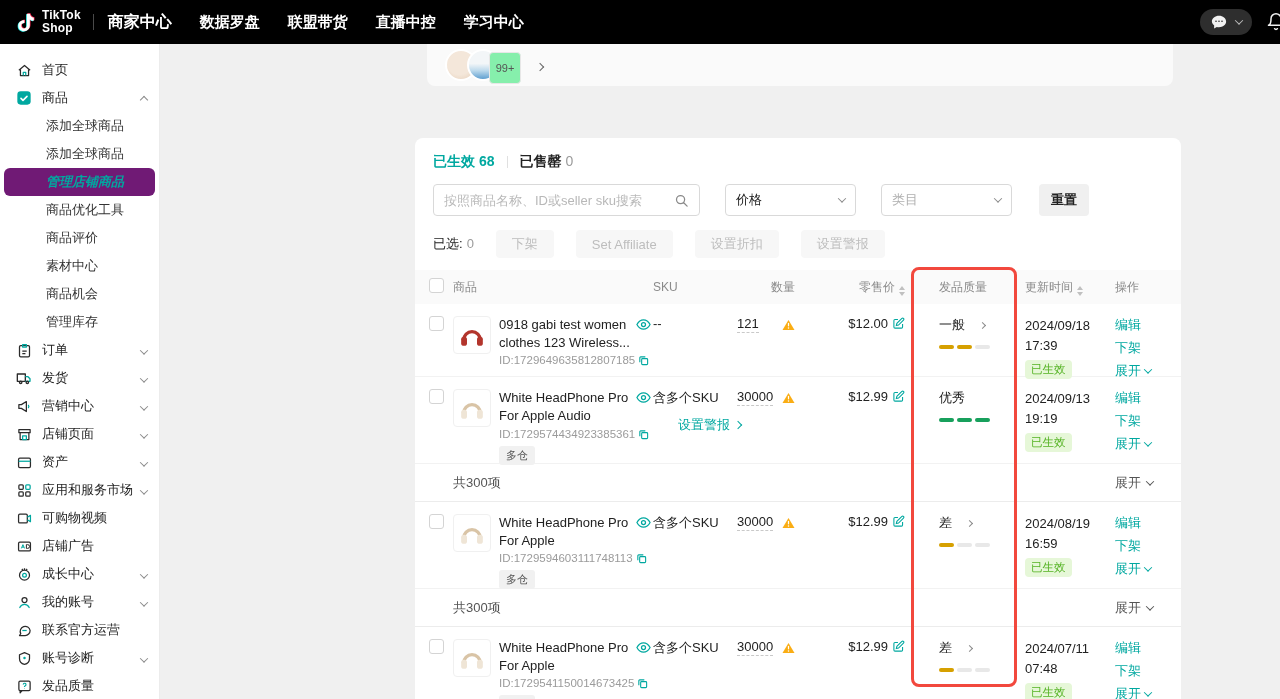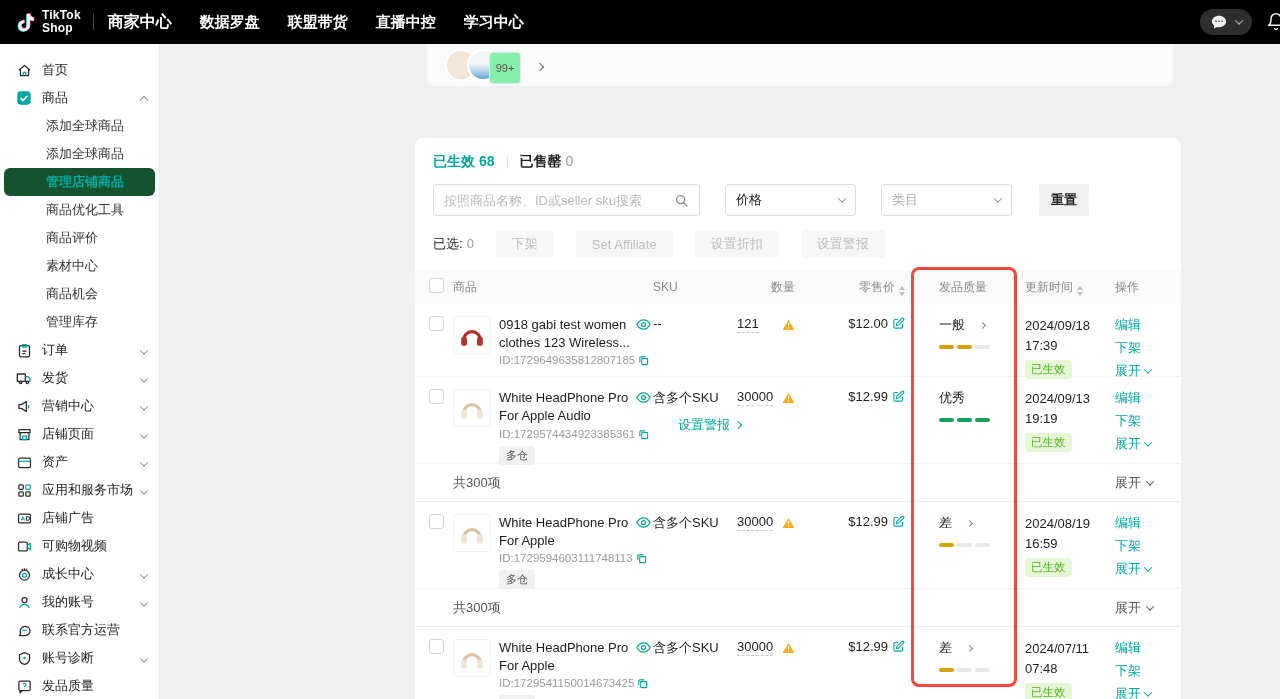--- a/index.html
+++ b/index.html
@@ -22,21 +22,21 @@
   .pill { background:#2e2e2e; border-radius:15px; height:26px; padding:0 10px; display:flex; align-items:center; gap:8px; color:#bbb; }
   .bell { margin-right:-20px; }
 
   
   .sidebar { position:absolute; left:0; top:44px; width:160px; bottom:0; background:#fff; border-right:1px solid #ececec; z-index:10; padding-top:12px; overflow:hidden; }
   .side-item { height:28px; display:flex; align-items:center; padding:0 12px 0 16px; font-size:13px; color:#1f1f1f; cursor:pointer; }
   .side-item .si-icon { width:16px; height:16px; margin-right:10px; display:flex; align-items:center; justify-content:center; color:#2b2b2b; flex:none; }
   .side-item .si-label { flex:1; white-space:nowrap; overflow:hidden; }
   .side-item .si-chev { color:#8a8a8a; margin-left:4px; }
   .side-sub { height:28px; display:flex; align-items:center; padding-left:42px; font-size:13px; color:#333; cursor:pointer; margin:0 4px; border-radius:6px; white-space:nowrap; }
-  .side-sub.active { background:#14532d; color:#00a8a0; font-weight:600; }
+  .side-sub.active { background:#701a75; color:#00a8a0; font-weight:600;font-style:italic; }
 
   
   .main { position:absolute; left:160px; top:44px; right:0; bottom:0; background:#f0f0f0; }
 
   .banner-card { position:absolute; left:267px; top:0; width:746px; height:42px; background:#fafafa; border-radius:0 0 8px 8px; display:flex; align-items:center; padding-left:18px; }
   .avatar { width:32px; height:32px; border-radius:50%; border:2px solid #fff; flex:none; }
   .avatar.a1 { background:radial-gradient(circle at 45% 40%, #f4e7da 55%, #e4cdb6 100%); }
   .avatar.a2 { background:linear-gradient(180deg,#f3f6f8 45%,#bcd9ec 70%,#5f9fd0 100%); margin-left:-10px; }
   .avatar.badge { background:#86efac; border:1px solid #e7e7e7; margin-left:-10px; display:flex; align-items:center; justify-content:center; font-size:11px; color:#555; }
   .banner-chev { color:#666; margin-left:16px; }
@@ -264,36 +264,36 @@
             <rect x="14" y="3" width="7" height="7" rx="1.5" stroke="#00a8a0"></rect>
             <rect x="3" y="14" width="7" height="7" rx="1.5"></rect>
             <rect x="14" y="14" width="7" height="7" rx="1.5"></rect>
           </svg>
         </span>
       <span class="si-label">应用和服务市场</span>
       <span class="si-chev"><i class="chev down"></i></span>
     </div>
     <div class="side-item">
       <span class="si-icon">
+          <svg width="15" height="15" viewBox="0 0 24 24" fill="none" stroke="currentColor" stroke-width="2" stroke-linejoin="round">
+            <rect x="2.5" y="5" width="14" height="14" rx="2"></rect>
+            <path d="M16.5 10l5-3v10l-5-3" stroke="#00a8a0"></path>
+          </svg>
+        </span>
+      <span class="si-label">可购物视频</span>
+    </div>
+    <div class="side-item">
+      <span class="si-icon">
           <svg width="15" height="15" viewBox="0 0 24 24" fill="none" stroke="currentColor" stroke-width="2">
             <rect x="2.5" y="5" width="19" height="14" rx="2"></rect>
             <path d="M7 15l2.5-6 2.5 6M8 13h3" stroke="#00a8a0" stroke-width="1.6"></path>
             <path d="M15 9v6h2a3 3 0 0 0 0-6h-2z" stroke-width="1.6"></path>
           </svg>
         </span>
       <span class="si-label">店铺广告</span>
-    </div>
-    <div class="side-item">
-      <span class="si-icon">
-          <svg width="15" height="15" viewBox="0 0 24 24" fill="none" stroke="currentColor" stroke-width="2" stroke-linejoin="round">
-            <rect x="2.5" y="5" width="14" height="14" rx="2"></rect>
-            <path d="M16.5 10l5-3v10l-5-3" stroke="#00a8a0"></path>
-          </svg>
-        </span>
-      <span class="si-label">可购物视频</span>
     </div>
     <div class="side-item">
       <span class="si-icon">
           <svg width="15" height="15" viewBox="0 0 24 24" fill="none" stroke="currentColor" stroke-width="2">
             <circle cx="12" cy="13" r="8"></circle>
             <circle cx="12" cy="13" r="3" stroke="#00a8a0"></circle>
             <path d="M12 5V2M8 3l1 2M16 3l-1 2"></path>
           </svg>
         </span>
       <span class="si-label">成长中心</span>

